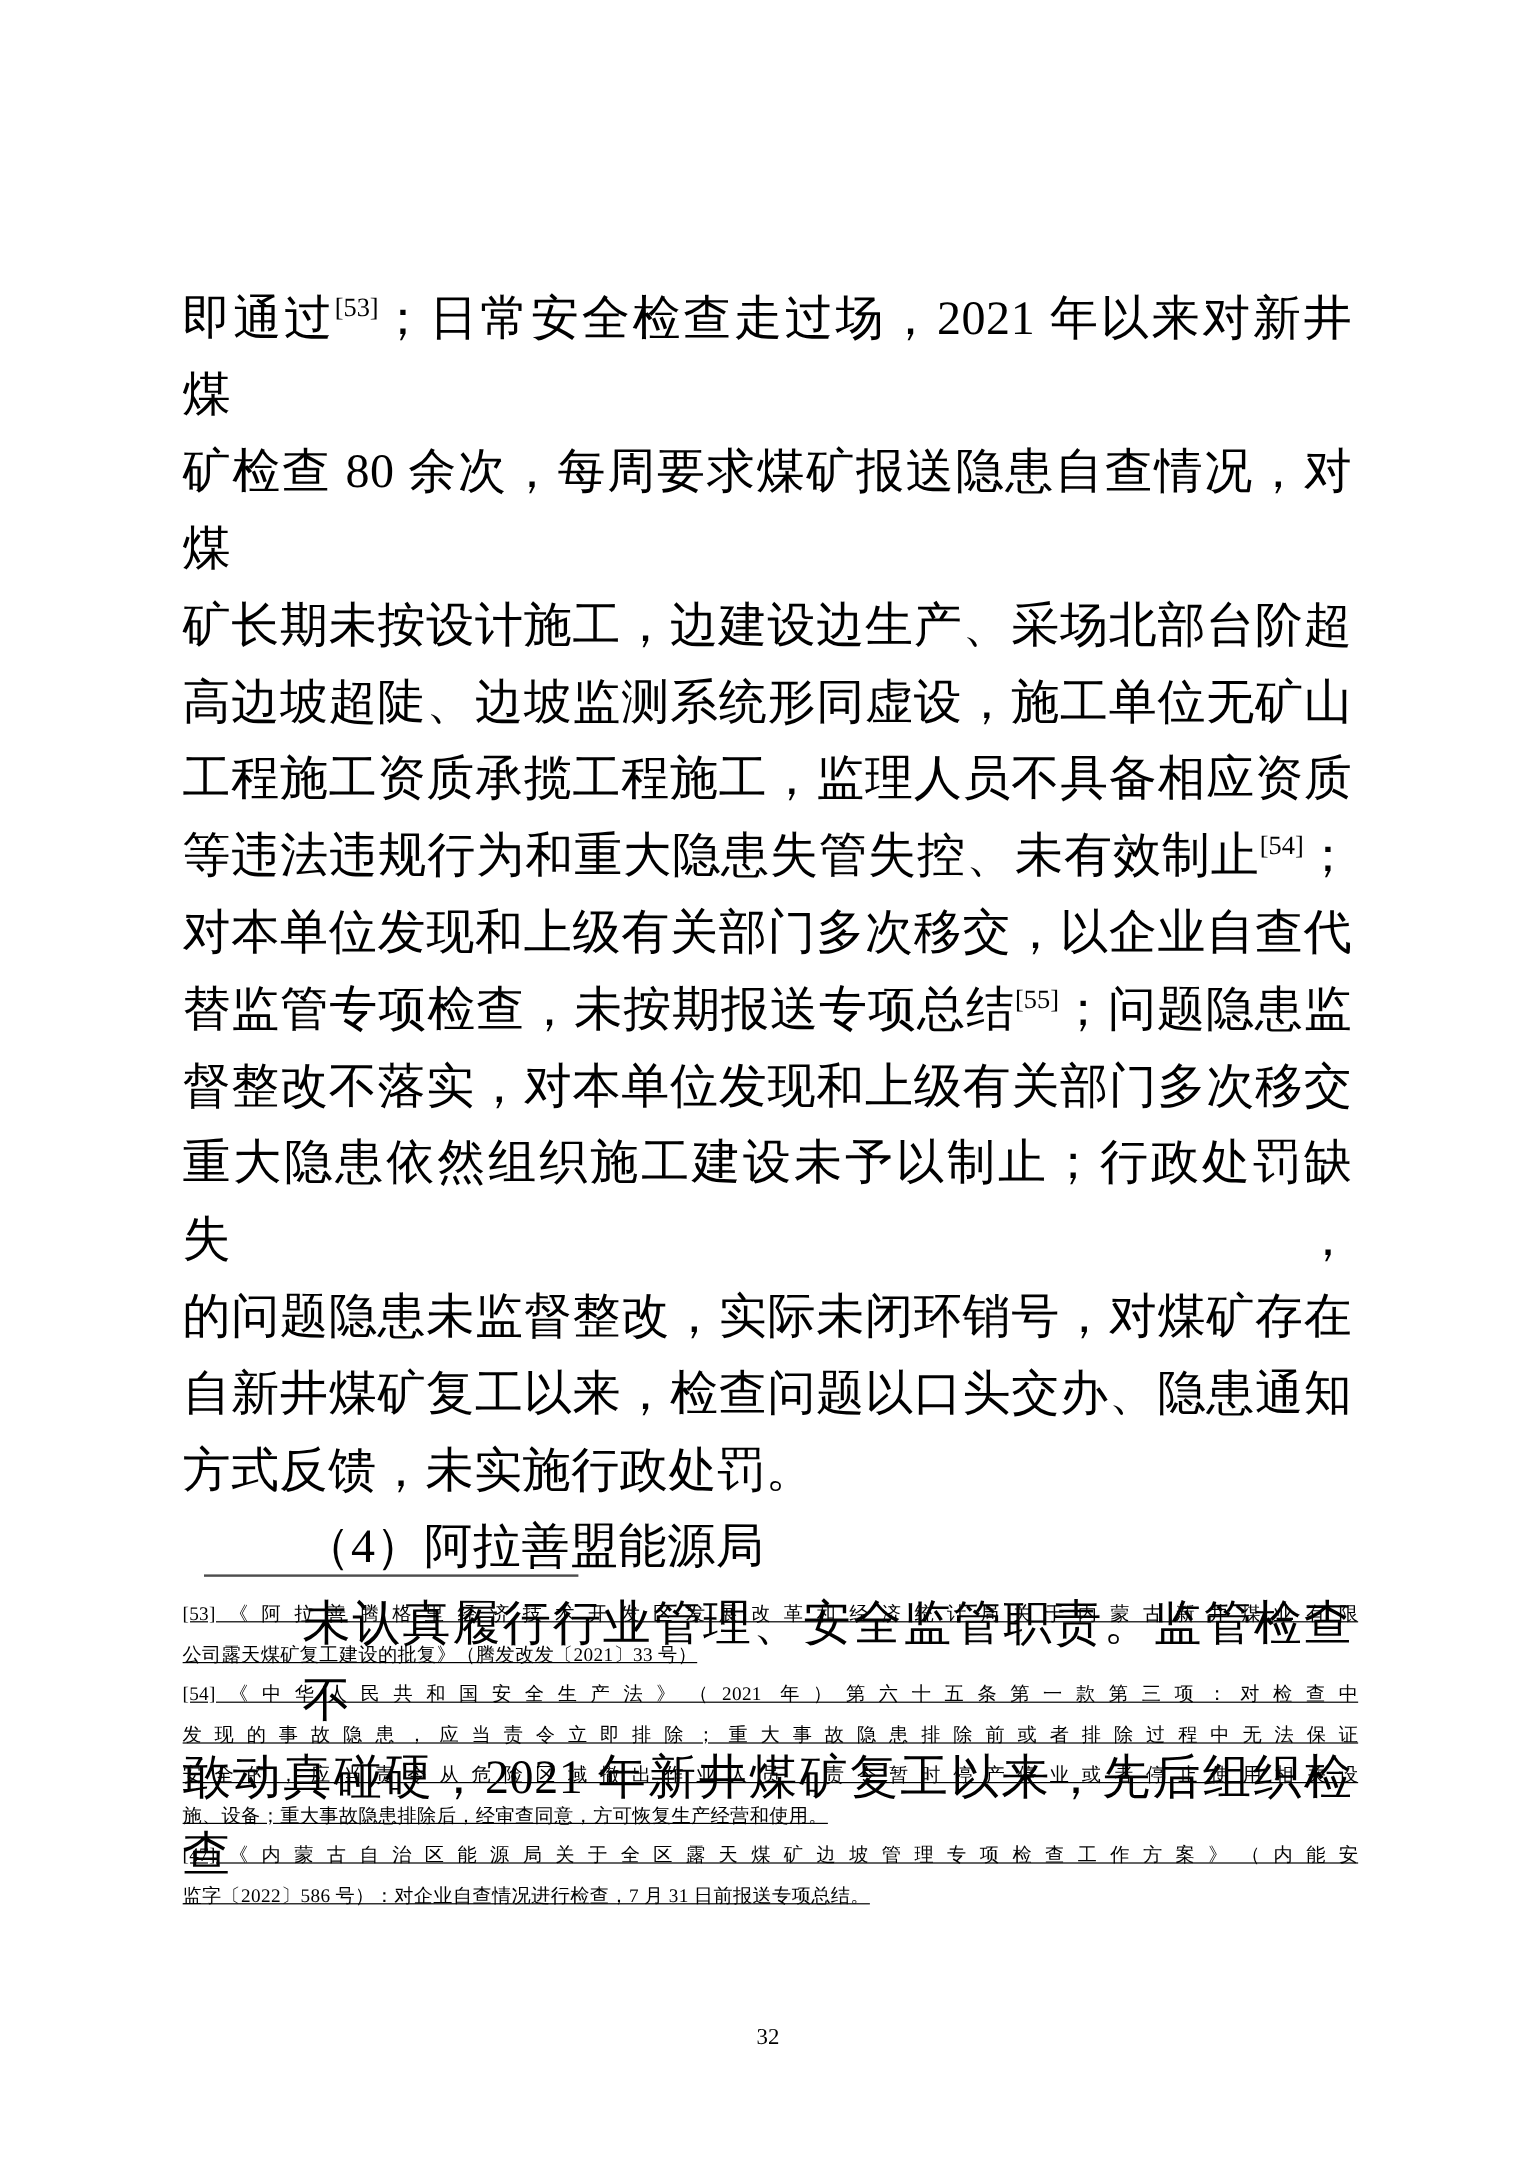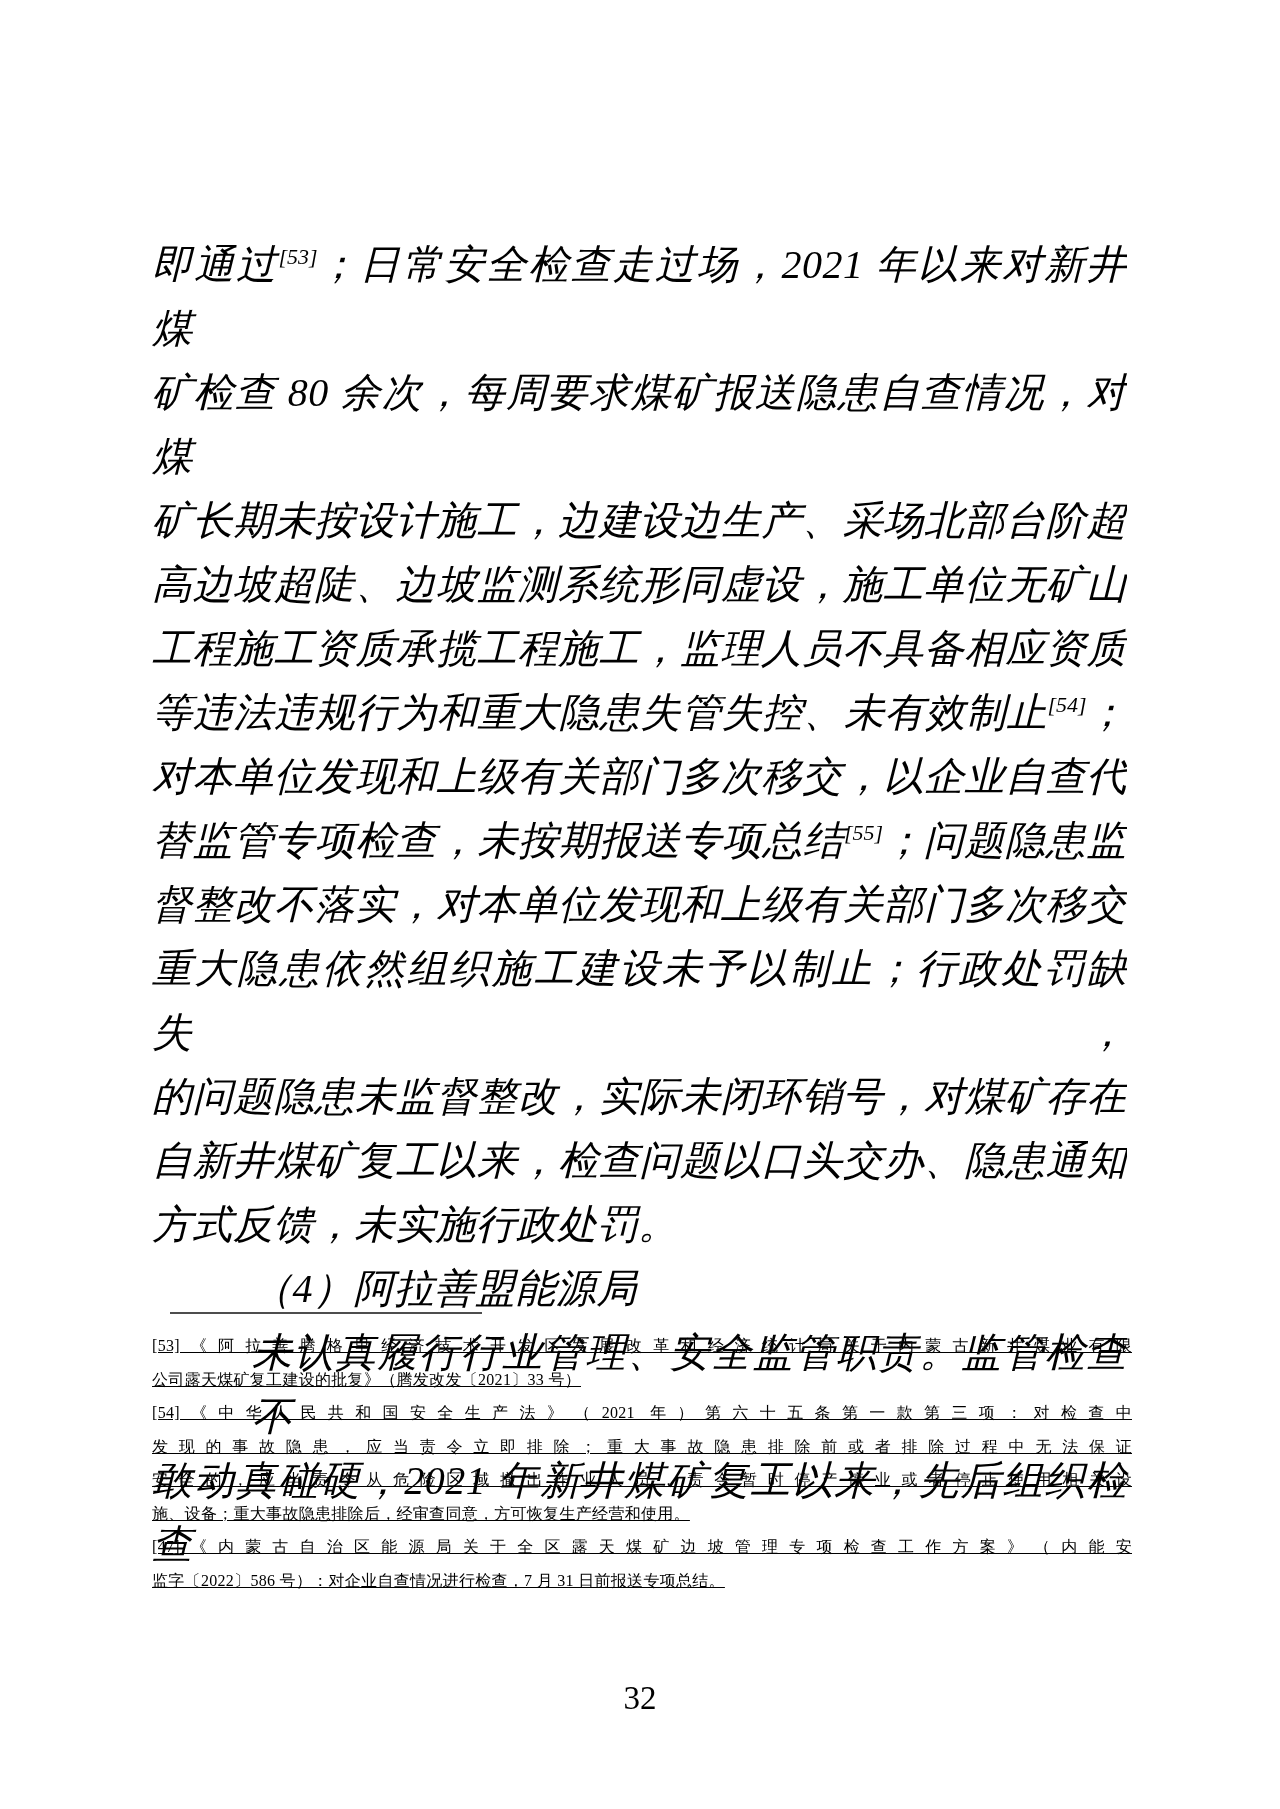--- a/index.html
+++ b/index.html
@@ -17,21 +17,20 @@
     overflow: hidden;
   }
   .body-text {
     position: absolute;
     left: 152px;
     top: 233px;
     width: 975px;
     font-size: 40px;
     line-height: 64px;
     letter-spacing: 0.5px;
-    font-style: italic;
   }
   .tline {
     text-align: justify;
     text-align-last: justify;
     text-justify: inter-character;
     overflow: hidden;
     white-space: normal;
   }
   .tline.tline-left {
     text-align-last: left;
@@ -71,21 +70,21 @@
   }
   .fn-line.fn-line-left {
     text-align-last: left;
   }
   .page-number {
     position: absolute;
     left: 0;
     top: 1682px;
     width: 100%;
     text-align: center;
-    font-size: 33px;
+    font-size: 19px;
     line-height: 32px;
   }
 </style>
 </head>
 <body>
 
 <div class="page">
 
   <div class="body-text" id="body-text">
       <div>

